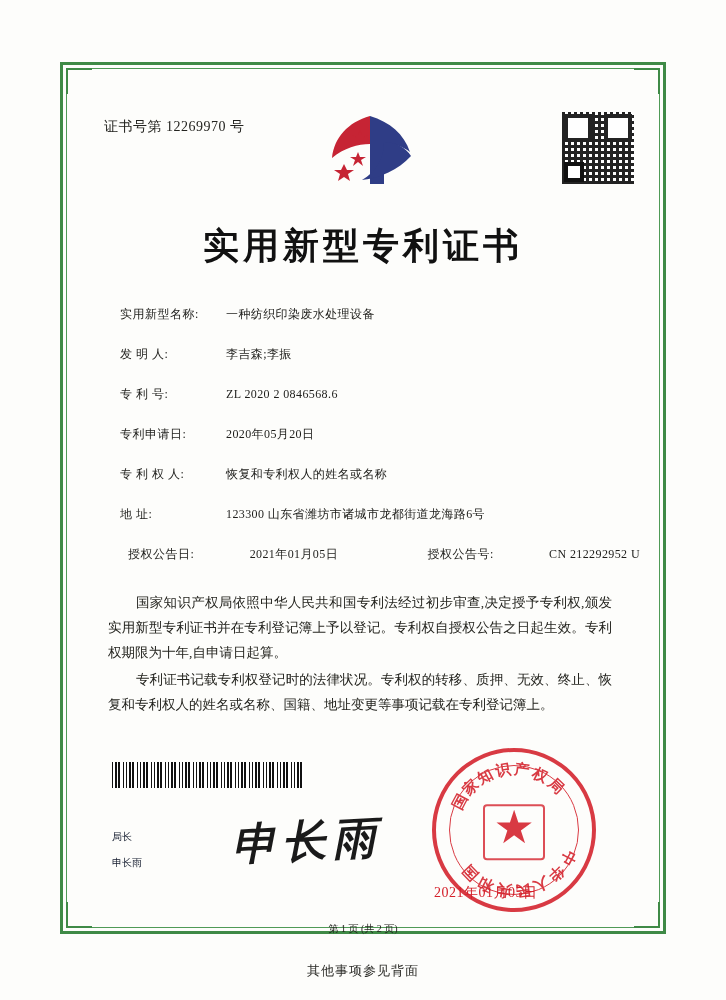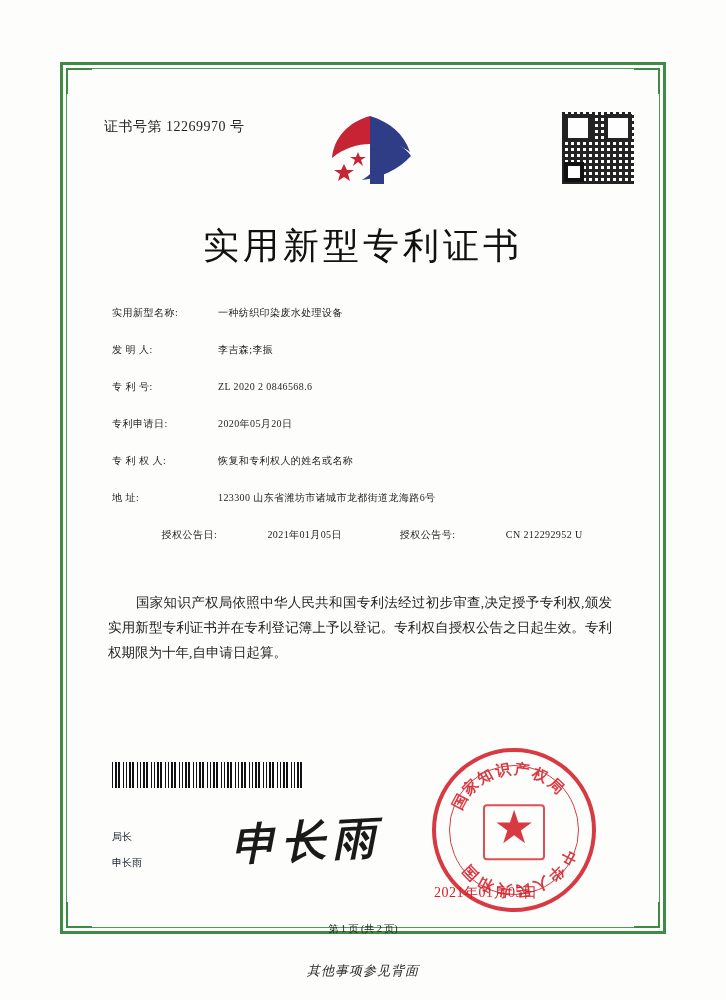--- a/index.html
+++ b/index.html
@@ -115,52 +115,53 @@
     display: block;
   }
 
   
   .title {
     position: absolute;
     left: 0; right: 0;
     top: 222px;
     text-align: center;
     font-size: 36px;
-    font-weight: normal;
+    font-weight: bold;
     letter-spacing: 4px;
     color: #111;
     font-family: "Liberation Serif", "DejaVu Serif", serif;
   }
 
   
   .fields {
     position: absolute;
-    left: 112px;
+    left: 120px;
     top: 306px;
     width: 520px;
-    font-size: 10px;
+    font-size: 12px;
     color: #1d1d1a;
   }
   .field-row {
     display: flex;
     align-items: baseline;
     margin-bottom: 23px;
     white-space: nowrap;
   }
   .field-label {
     display: inline-block;
     min-width: 106px;
     letter-spacing: 0.5px;
   }
   .field-value {
     letter-spacing: 0.4px;
   }
 
   .field-row.dual {
-    justify-content: center;
+    justify-content: space-between;
+    margin-left: 8px;
   }
   .field-gap { display: inline-block; width: 58px; }
 
   
   .paragraphs {
     position: absolute;
     left: 108px;
     top: 590px;
     width: 508px;
     font-size: 13.5px;
@@ -283,21 +284,20 @@
     color: #24241f;
   }
   .footnote {
     position: absolute;
     left: 0; right: 0;
     top: 962px;
     text-align: center;
     font-size: 13px;
     color: #2a2a26;
     letter-spacing: 1px;
-    font-style: italic;
   }
 </style>
 </head>
 <body>
 
 <div class="page">
 
   <div class="border-outer"></div>
   <div class="border-inner"></div>
   <div class="corner tl"></div>
@@ -362,20 +362,21 @@
       <span class="field-value">2021年01月05日</span>
       <span class="field-gap"></span>
       <span class="field-label">授权公告号:</span>
       <span class="field-value">CN 212292952 U</span>
     </div>
 
   </div>
 
   <div class="paragraphs">
     <p>国家知识产权局依照中华人民共和国专利法经过初步审查,决定授予专利权,颁发实用新型专利证书并在专利登记簿上予以登记。专利权自授权公告之日起生效。专利权期限为十年,自申请日起算。</p>
+    <p>专利证书记载专利权登记时的法律状况。专利权的转移、质押、无效、终止、恢复和专利权人的姓名或名称、国籍、地址变更等事项记载在专利登记簿上。</p>
   </div>
 
   <div class="barcode"></div>
 
   <div class="sig-label">
     <div>局长</div>
     <div>申长雨</div>
   </div>
   <div class="sig-hand">申长雨</div>
 

